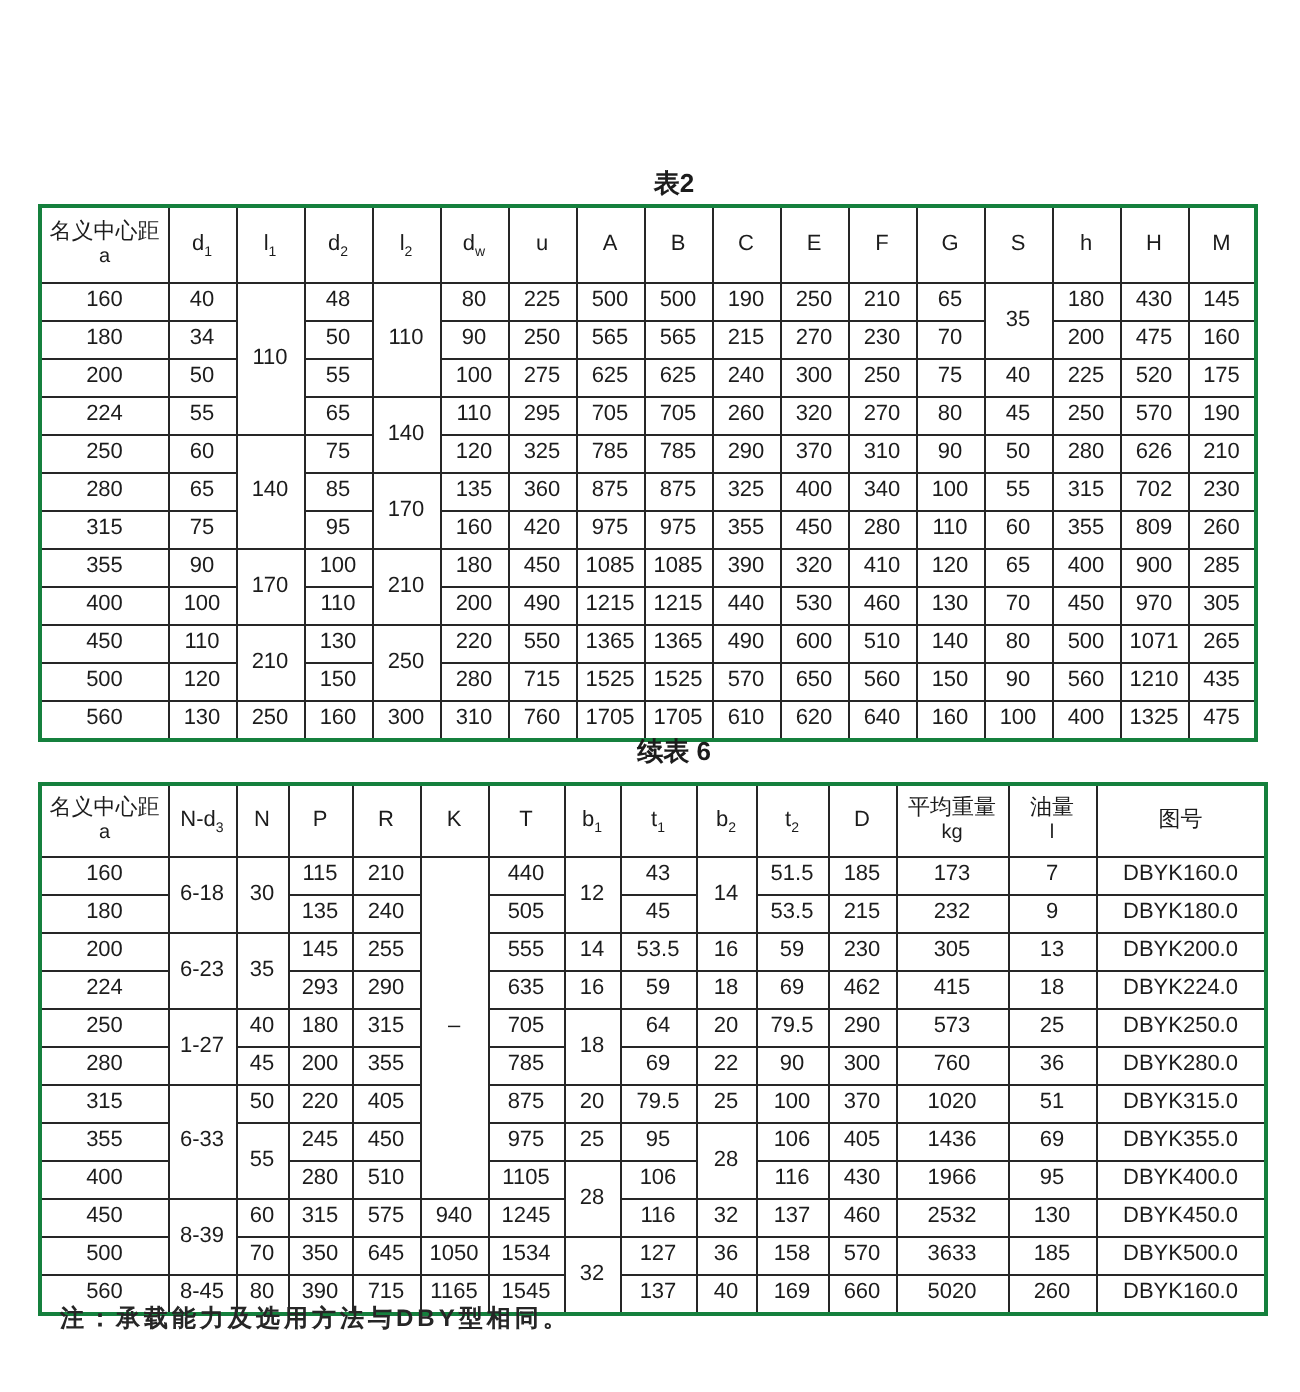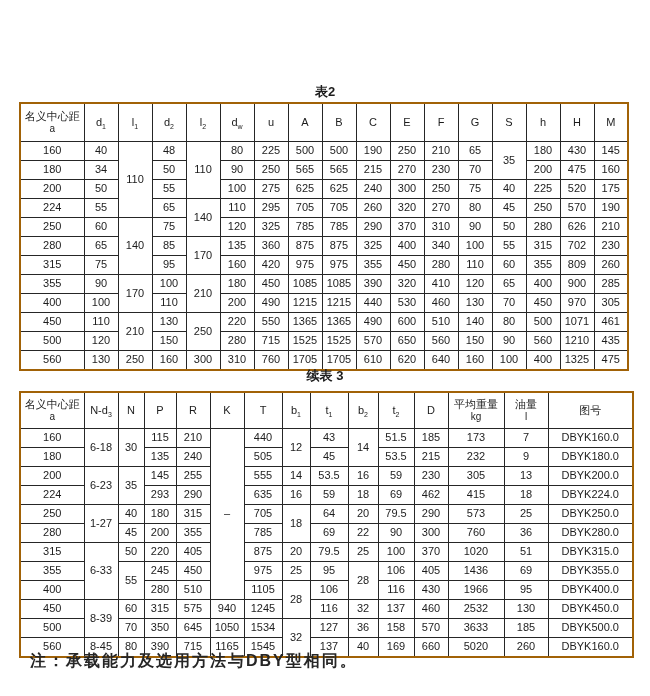--- a/index.html
+++ b/index.html
@@ -1,35 +1,35 @@
 <!DOCTYPE html>
 <html><head>
 <meta charset="utf-8">
 <style>
   html,body{margin:0;padding:0;background:#ffffff;}
   body{width:650px;height:696px;overflow:hidden;
        font-family:"Liberation Sans","DejaVu Sans",sans-serif;color:#1c1c1c;}
   .sheet{position:relative;width:650px;height:696px;background:#ffffff;}
-  .tbl-title{position:absolute;width:612px;left:19px;text-align:center;
+  .tbl-title{position:absolute;width:612px;left:31px;text-align:center;
              font-size:13px;font-weight:bold;color:#1c1c1c;}
   #title1{top:83px;}
   #title2{top:367px;}
   table{border-collapse:collapse;table-layout:fixed;position:absolute;left:19px;
-        border:2px solid #a16207;background:#ffffff;}
+        border:2px solid #15803d;background:#ffffff;}
   #tbl1{top:102px;}
   #tbl2{top:391px;}
   th,td{border:1px solid #262626;text-align:center;vertical-align:middle;
         padding:0;font-size:11px;line-height:1.05;font-weight:normal;
         overflow:hidden;white-space:nowrap;}
   td{height:18px;}
   #tbl1 thead th{height:37px;}
   #tbl2 thead th{height:35px;}
   th sub{font-size:7px;line-height:0;}
   .hline2{font-size:10px;margin-top:1px;}
-  .note{position:absolute;left:30px;top:651px;font-size:16px;font-weight:bold;
+  .note{position:absolute;left:30px;top:651px;font-size:12px;font-weight:bold;
         letter-spacing:2px;color:#262626;}
 </style>
 </head>
 <body>
 
 <div class="sheet">
   <div class="tbl-title" id="title1">表2</div>
 
   <table id="tbl1">
       <colgroup>
@@ -242,21 +242,21 @@
           <td>550</td>
           <td>1365</td>
           <td>1365</td>
           <td>490</td>
           <td>600</td>
           <td>510</td>
           <td>140</td>
           <td>80</td>
           <td>500</td>
           <td>1071</td>
-          <td>461</td>
+          <td>265</td>
         </tr>
         <tr>
           <td>500</td>
           <td>120</td>
           <td>150</td>
           <td>280</td>
           <td>715</td>
           <td>1525</td>
           <td>1525</td>
           <td>570</td>
@@ -283,21 +283,21 @@
           <td>640</td>
           <td>160</td>
           <td>100</td>
           <td>400</td>
           <td>1325</td>
           <td>475</td>
         </tr>
       </tbody>
     </table>
 
-  <div class="tbl-title" id="title2">续表 3</div>
+  <div class="tbl-title" id="title2">续表 6</div>
 
   <table id="tbl2">
       <colgroup>
         <col style="width: 64px;">
         <col style="width: 34px;">
         <col style="width: 26px;">
         <col style="width: 32px;">
         <col style="width: 34px;">
         <col style="width: 34px;">
         <col style="width: 38px;">

